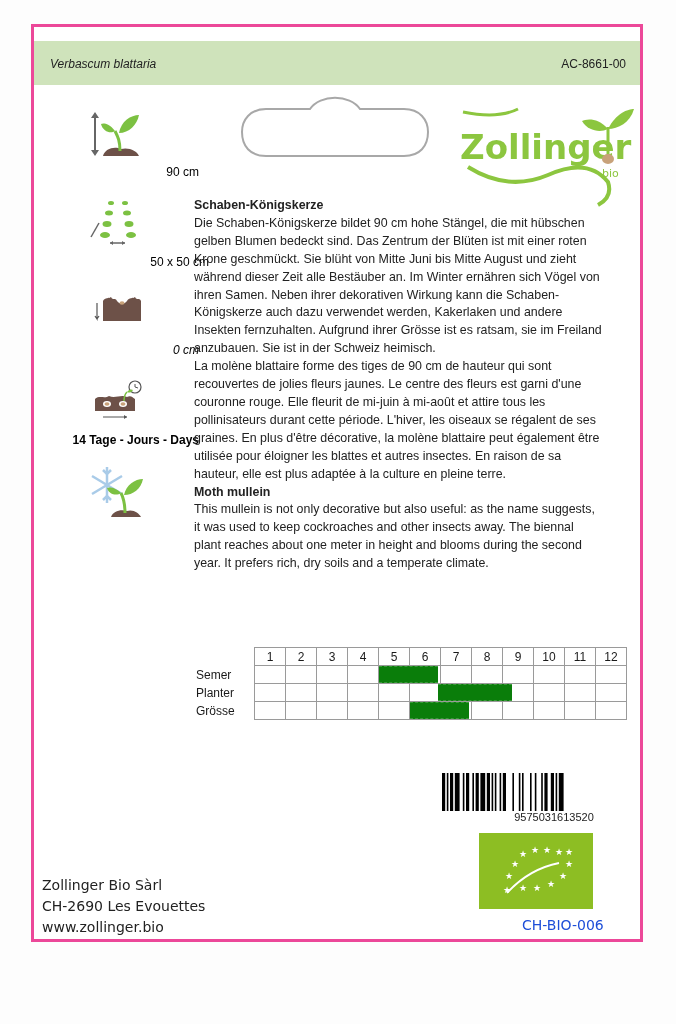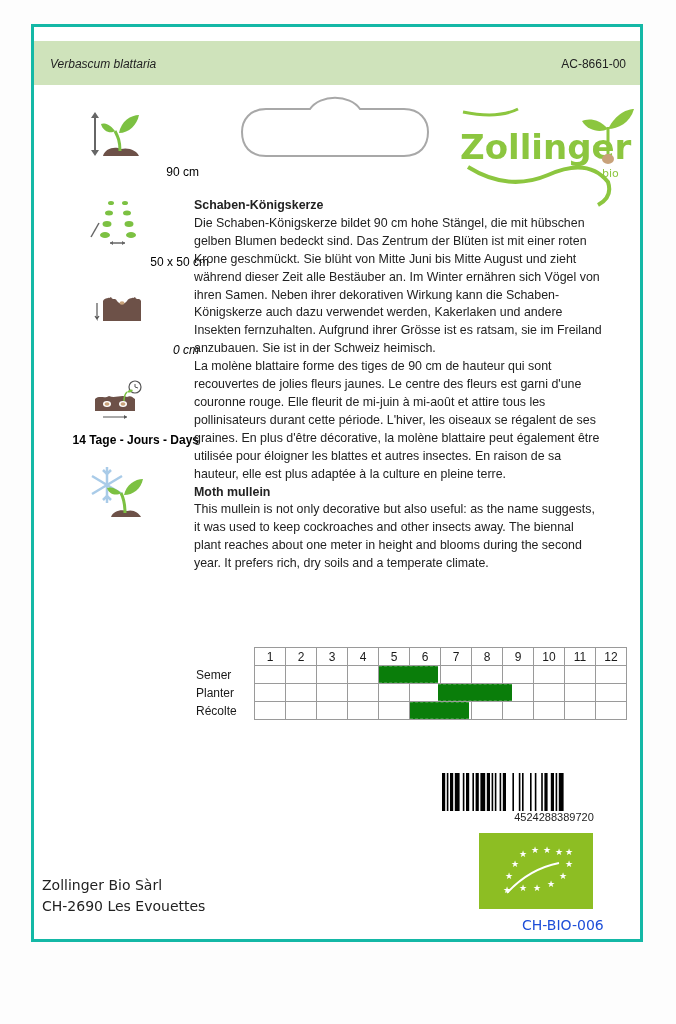--- a/index.html
+++ b/index.html
@@ -1,17 +1,17 @@
 <!DOCTYPE html>
 <html><head>
 <meta charset="utf-8">
 <style>
   html, body { margin:0; padding:0; }
   body { width:676px; height:1024px; background:#fdfdfd; position:relative; font-family:"DejaVu Sans", sans-serif; color:#1a1a1a; overflow:hidden; }
-  .card { position:absolute; left:31px; top:24px; width:612px; height:918px; border:3px solid #14b8a6; background:#fff; box-sizing:border-box; }
+  .card { position:absolute; left:31px; top:24px; width:612px; height:918px; border:3px solid #ec4899; background:#fff; box-sizing:border-box; }
   .topband { position:absolute; left:0; top:14px; width:606px; height:44px; background:#cfe3bb; }
   .sci { position:absolute; left:16px; top:16px; font-style:italic; font-size:12px; font-family:"Liberation Sans", sans-serif; color:#222; }
   .code { position:absolute; right:14px; top:16px; font-size:12px; font-family:"Liberation Sans", sans-serif; color:#222; }
   .hanger { position:absolute; left:206px; top:63px; }
   .logo { position:absolute; left:424px; top:70px; }
   .icons { position:absolute; left:0; top:82px; width:165px; }
   .icon-item { position:absolute; left:0; width:165px; text-align:center; }
   .icon-label { font-family:"Liberation Sans", sans-serif; font-size:12px; color:#000000; position:absolute; left:0; width:165px; text-align:right; }
   .desc { position:absolute; left:160px; top:170px; width:410px; font-family:"Liberation Sans", sans-serif; font-size:12.4px; line-height:17.9px; color:#222; }
   .desc h3 { margin:0; font-size:12.4px; font-weight:bold; line-height:17.9px; }
@@ -177,21 +177,21 @@
             <td></td>
             <td></td>
             <td></td>
             <td></td>
             <td></td>
             <td></td>
             <td></td>
             <td></td>
       </tr>
       <tr>
-        <td class="lab">Récolte</td>
+        <td class="lab">Grösse</td>
         <td></td>
             <td></td>
             <td></td>
             <td></td>
             <td></td>
             <td></td>
             <td></td>
             <td></td>
             <td></td>
             <td></td>
@@ -226,21 +226,21 @@
       <rect x="76.80000000000001" y="0" width="1.6" height="38" fill="#000"></rect>
       <rect x="80" y="0" width="1.6" height="38" fill="#000"></rect>
       <rect x="88" y="0" width="1.6" height="38" fill="#000"></rect>
       <rect x="92.8" y="0" width="1.6" height="38" fill="#000"></rect>
       <rect x="99.19999999999999" y="0" width="1.6" height="38" fill="#000"></rect>
       <rect x="102.39999999999998" y="0" width="3.2" height="38" fill="#000"></rect>
       <rect x="108.79999999999998" y="0" width="3.2" height="38" fill="#000"></rect>
       <rect x="113.59999999999998" y="0" width="1.6" height="38" fill="#000"></rect>
       <rect x="116.79999999999997" y="0" width="4.800000000000001" height="38" fill="#000"></rect>
     </svg>
-  <div class="ean">4524288389720</div>
+  <div class="ean">9575031613520</div>
 
   <div class="eu-leaf">
     <svg width="114" height="76" viewBox="0 0 114 76">
       <path d="M28 60 Q50 36 80 30" stroke="#fff" stroke-width="1.8" fill="none"></path>
       <g fill="#fff" font-family="DejaVu Sans, sans-serif" font-size="9">
         <text x="40" y="24">★</text>
           <text x="52" y="20">★</text>
           <text x="64" y="20">★</text>
           <text x="76" y="22">★</text>
           <text x="86" y="22">★</text>
@@ -253,14 +253,15 @@
           <text x="54" y="58">★</text>
           <text x="68" y="54">★</text>
       </g>
     </svg>
   </div>
   <div class="bio-code">CH-BIO-006</div>
 
   <div class="address">
     <div>Zollinger Bio Sàrl</div>
     <div>CH-2690 Les Evouettes</div>
+    <div>www.zollinger.bio</div>
   </div>
 </div>
 
 </body></html>

